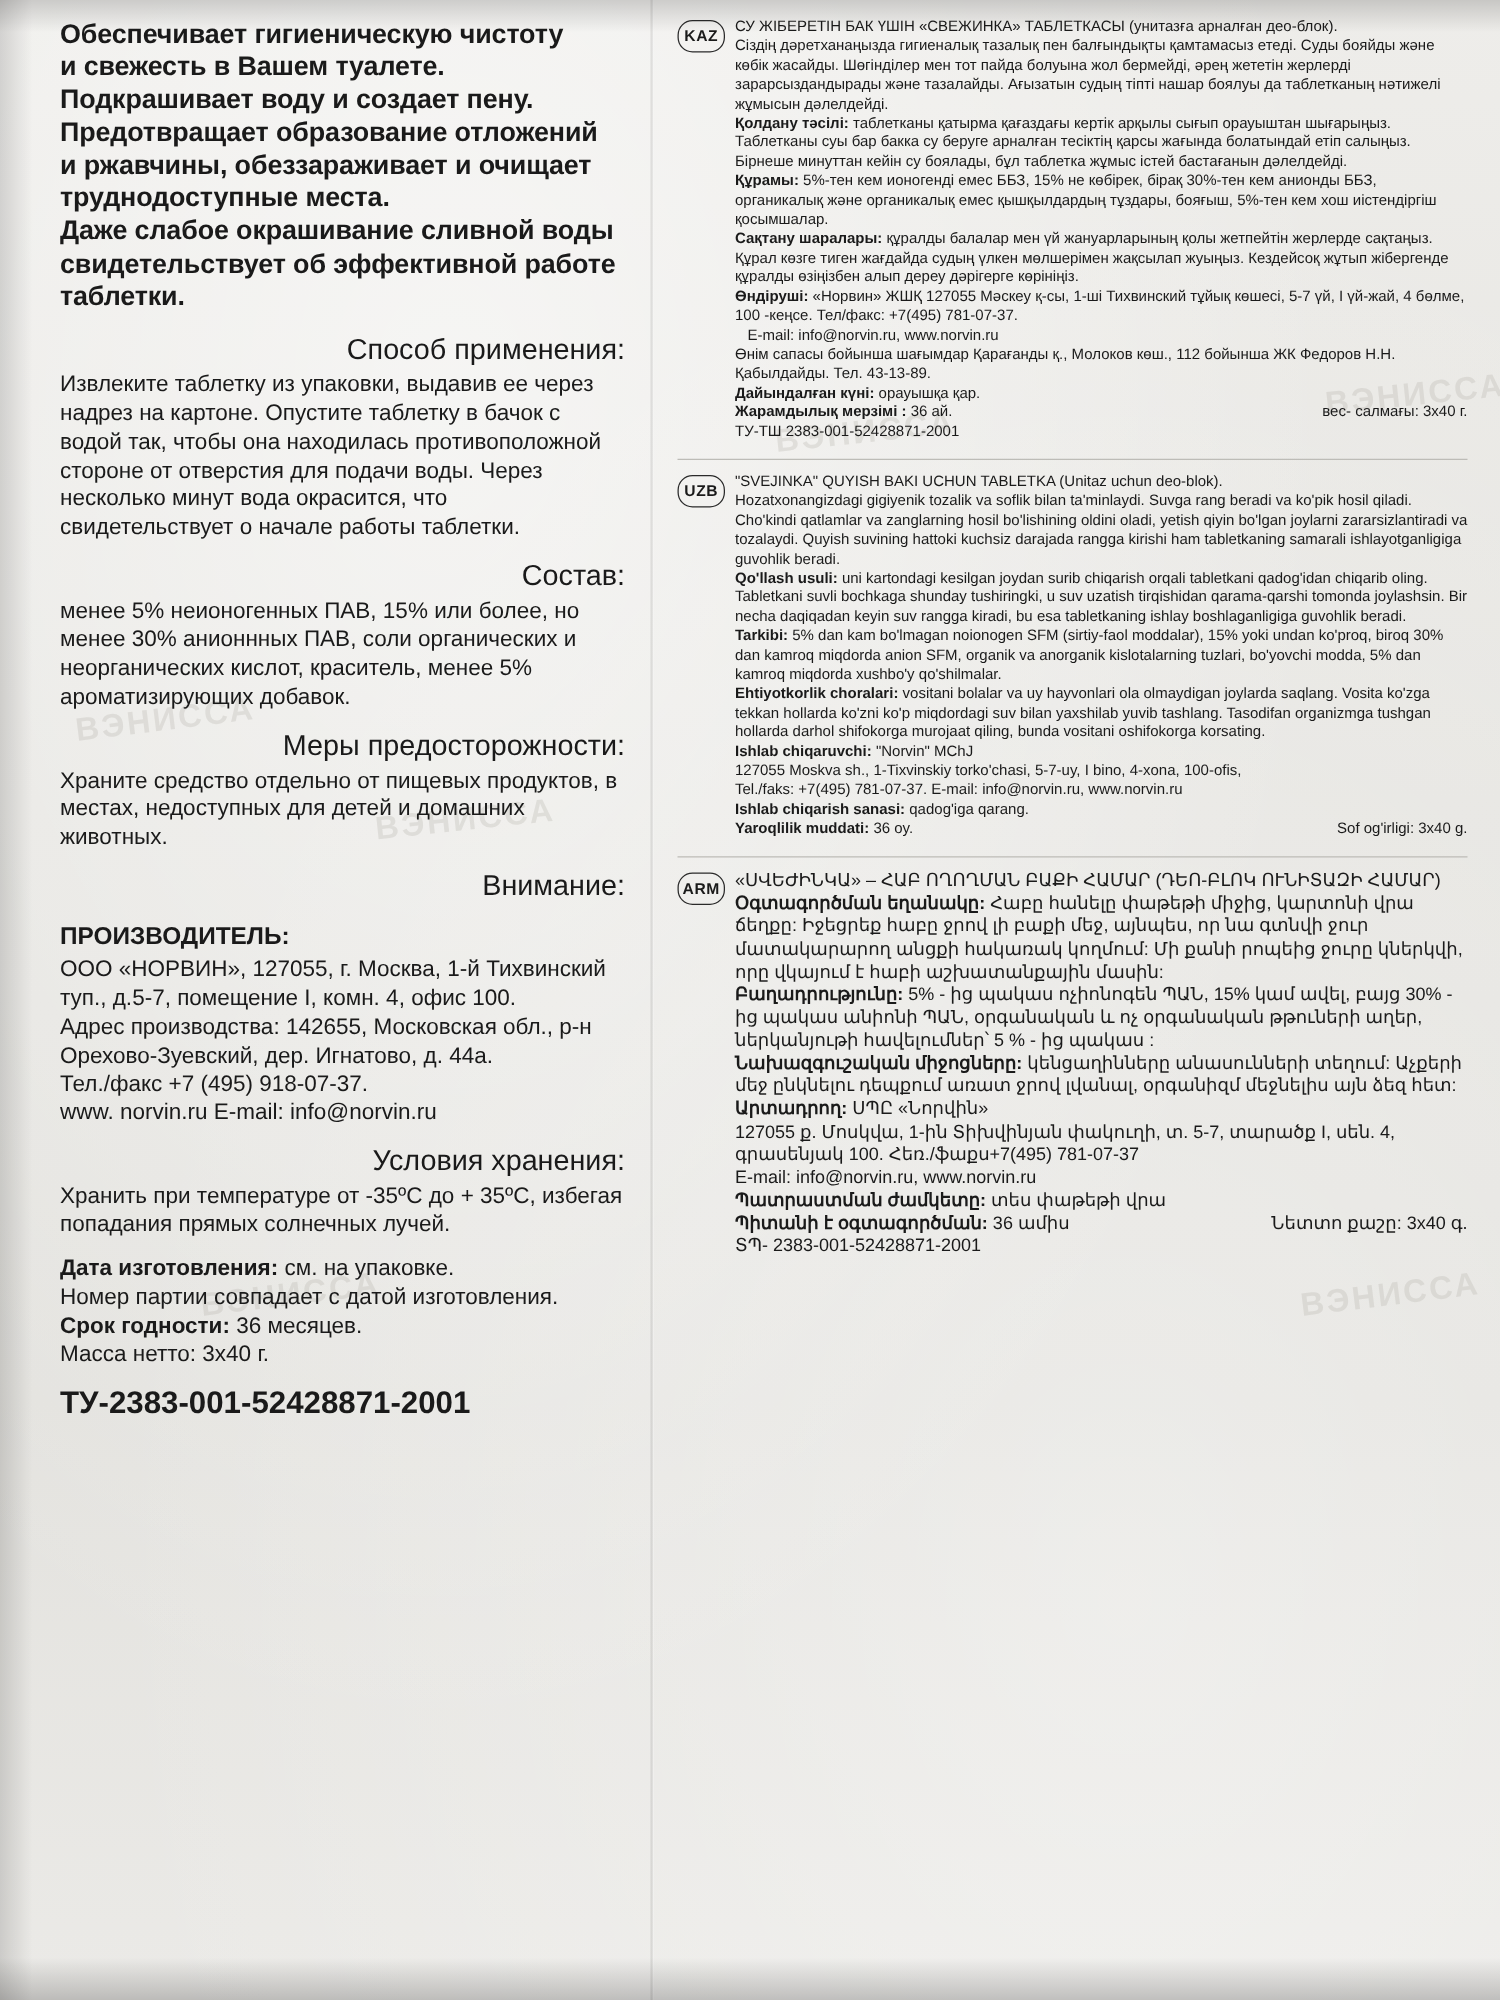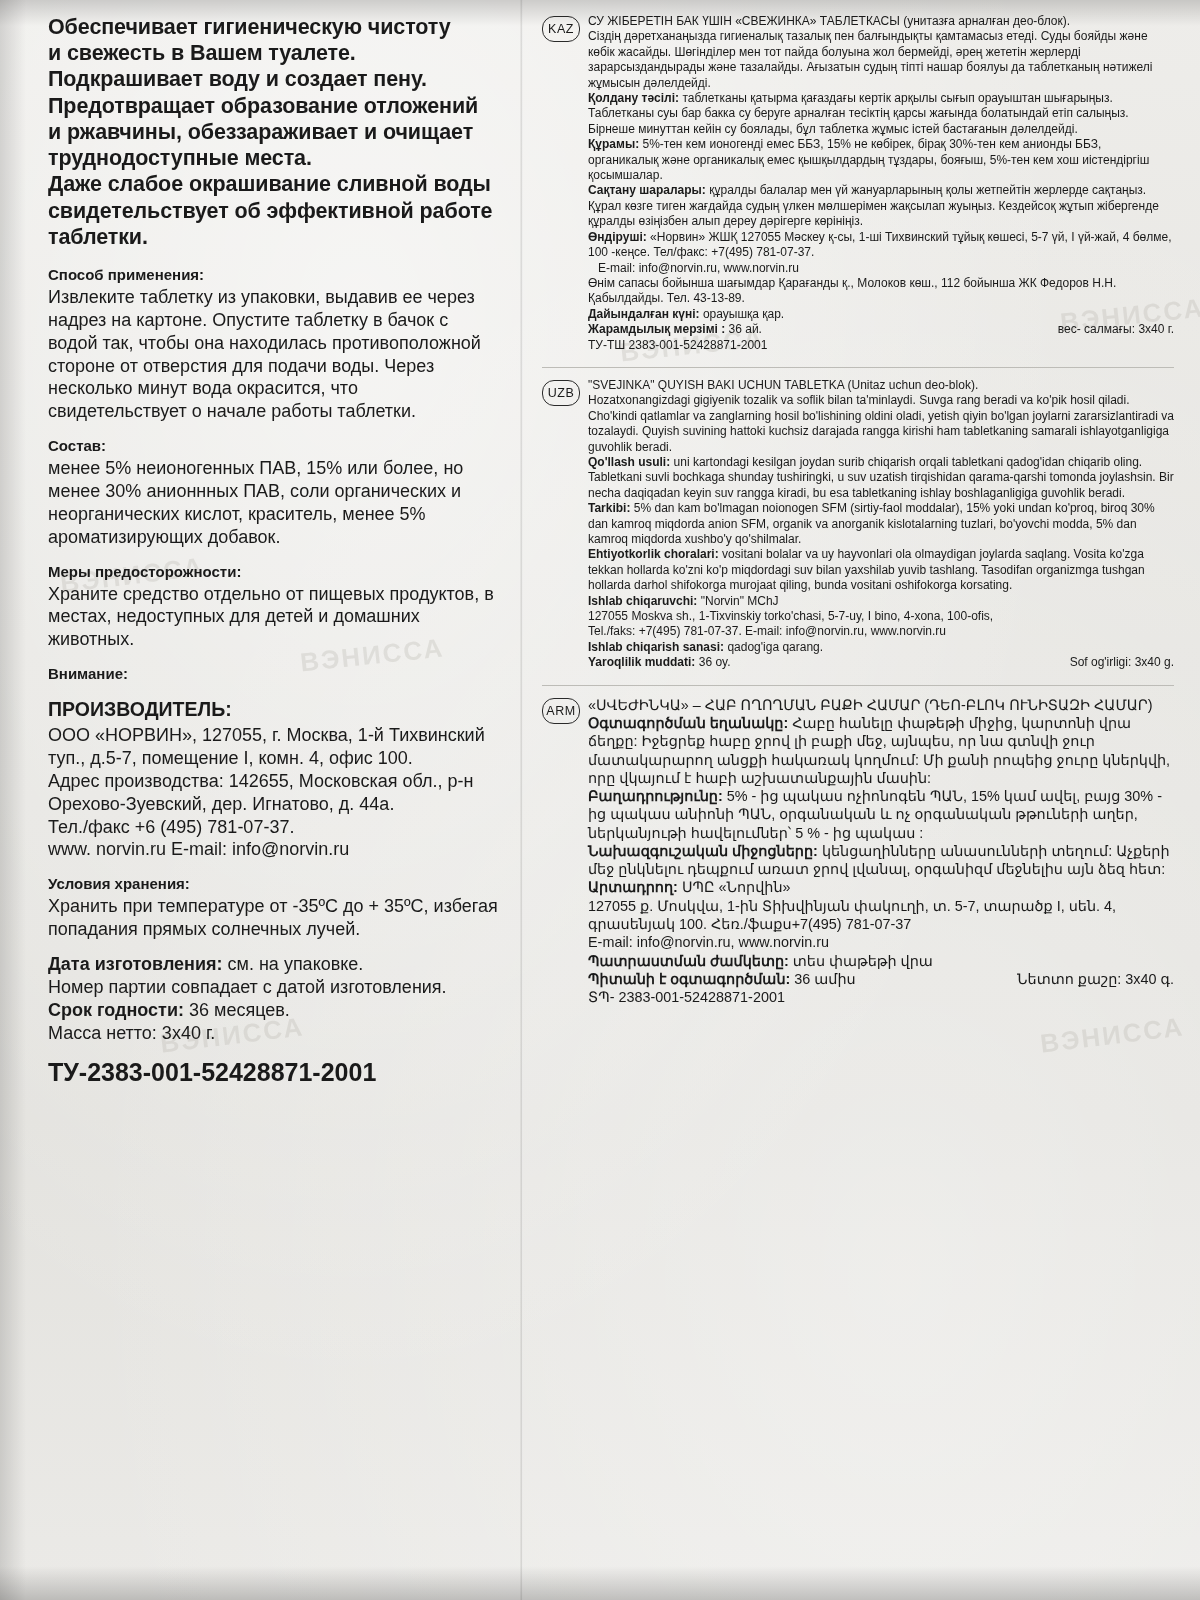--- a/index.html
+++ b/index.html
@@ -67,23 +67,24 @@
   
   .lead {
     font-size: 21.5px;
     font-weight: 700;
     line-height: 1.22;
     margin: 0 0 16px 0;
     letter-spacing: -0.1px;
   }
   .lead div { margin-bottom: 0px; }
   .sec-head {
-    font-size: 15px;
-    font-weight: 700;
+    font-size: 23px;
+    font-weight: 400;
     margin: 14px 0 3px 0;
+    text-align: right;
   }
   .body-txt {
     font-size: 18px;
     line-height: 1.27;
     margin: 0;
   }
   .maker-head {
     font-size: 19.5px;
     font-weight: 700;
     margin: 16px 0 3px 0;
@@ -108,21 +109,21 @@
   }
   .lang-badge {
     position: absolute;
     left: 0;
     top: 2px;
     width: 36px;
     height: 24px;
     border: 1.6px solid #2a2a2a;
     border-radius: 12px;
     font-size: 12.5px;
-    font-weight: 400;
+    font-weight: 700;
     display: flex;
     align-items: center;
     justify-content: center;
     letter-spacing: 0.5px;
     background: transparent;
   }
   .t {
     font-size: 12px;
     line-height: 1.285;
     margin: 0 0 0 0;
@@ -202,21 +203,21 @@
     <p class="body-txt">менее 5% неионогенных ПАВ, 15% или более, но менее 30% анионнных ПАВ, соли органических и неорганических кислот, краситель, менее 5% ароматизирующих добавок.</p>
 
     <div class="sec-head">Меры предосторожности:</div>
     <p class="body-txt">Храните средство отдельно от пищевых продуктов, в местах, недоступных для детей и домашних животных.</p>
 
     <div class="sec-head">Внимание:</div>
 
     <div class="maker-head">ПРОИЗВОДИТЕЛЬ:</div>
     <p class="kv">ООО «НОРВИН», 127055, г. Москва, 1-й Тихвинский туп., д.5-7, помещение I, комн. 4, офис 100.</p>
     <p class="kv">Адрес производства: 142655, Московская обл., р-н Орехово-Зуевский, дер. Игнатово, д. 44а.</p>
-    <p class="kv">Тел./факс +6 (495) 781-07-37.</p>
+    <p class="kv">Тел./факс +7 (495) 918-07-37.</p>
     <p class="kv">www. norvin.ru  E-mail: info@norvin.ru</p>
 
     <div class="sec-head">Условия хранения:</div>
     <p class="body-txt">Хранить при температуре от -35ºС до + 35ºС, избегая попадания прямых солнечных лучей.</p>
 
     <p class="kv" style="margin-top:12px;">
       <b>Дата изготовления:</b>
       <span>см. на упаковке.</span>
     </p>
     <p class="kv">Номер партии совпадает с датой изготовления.</p>

